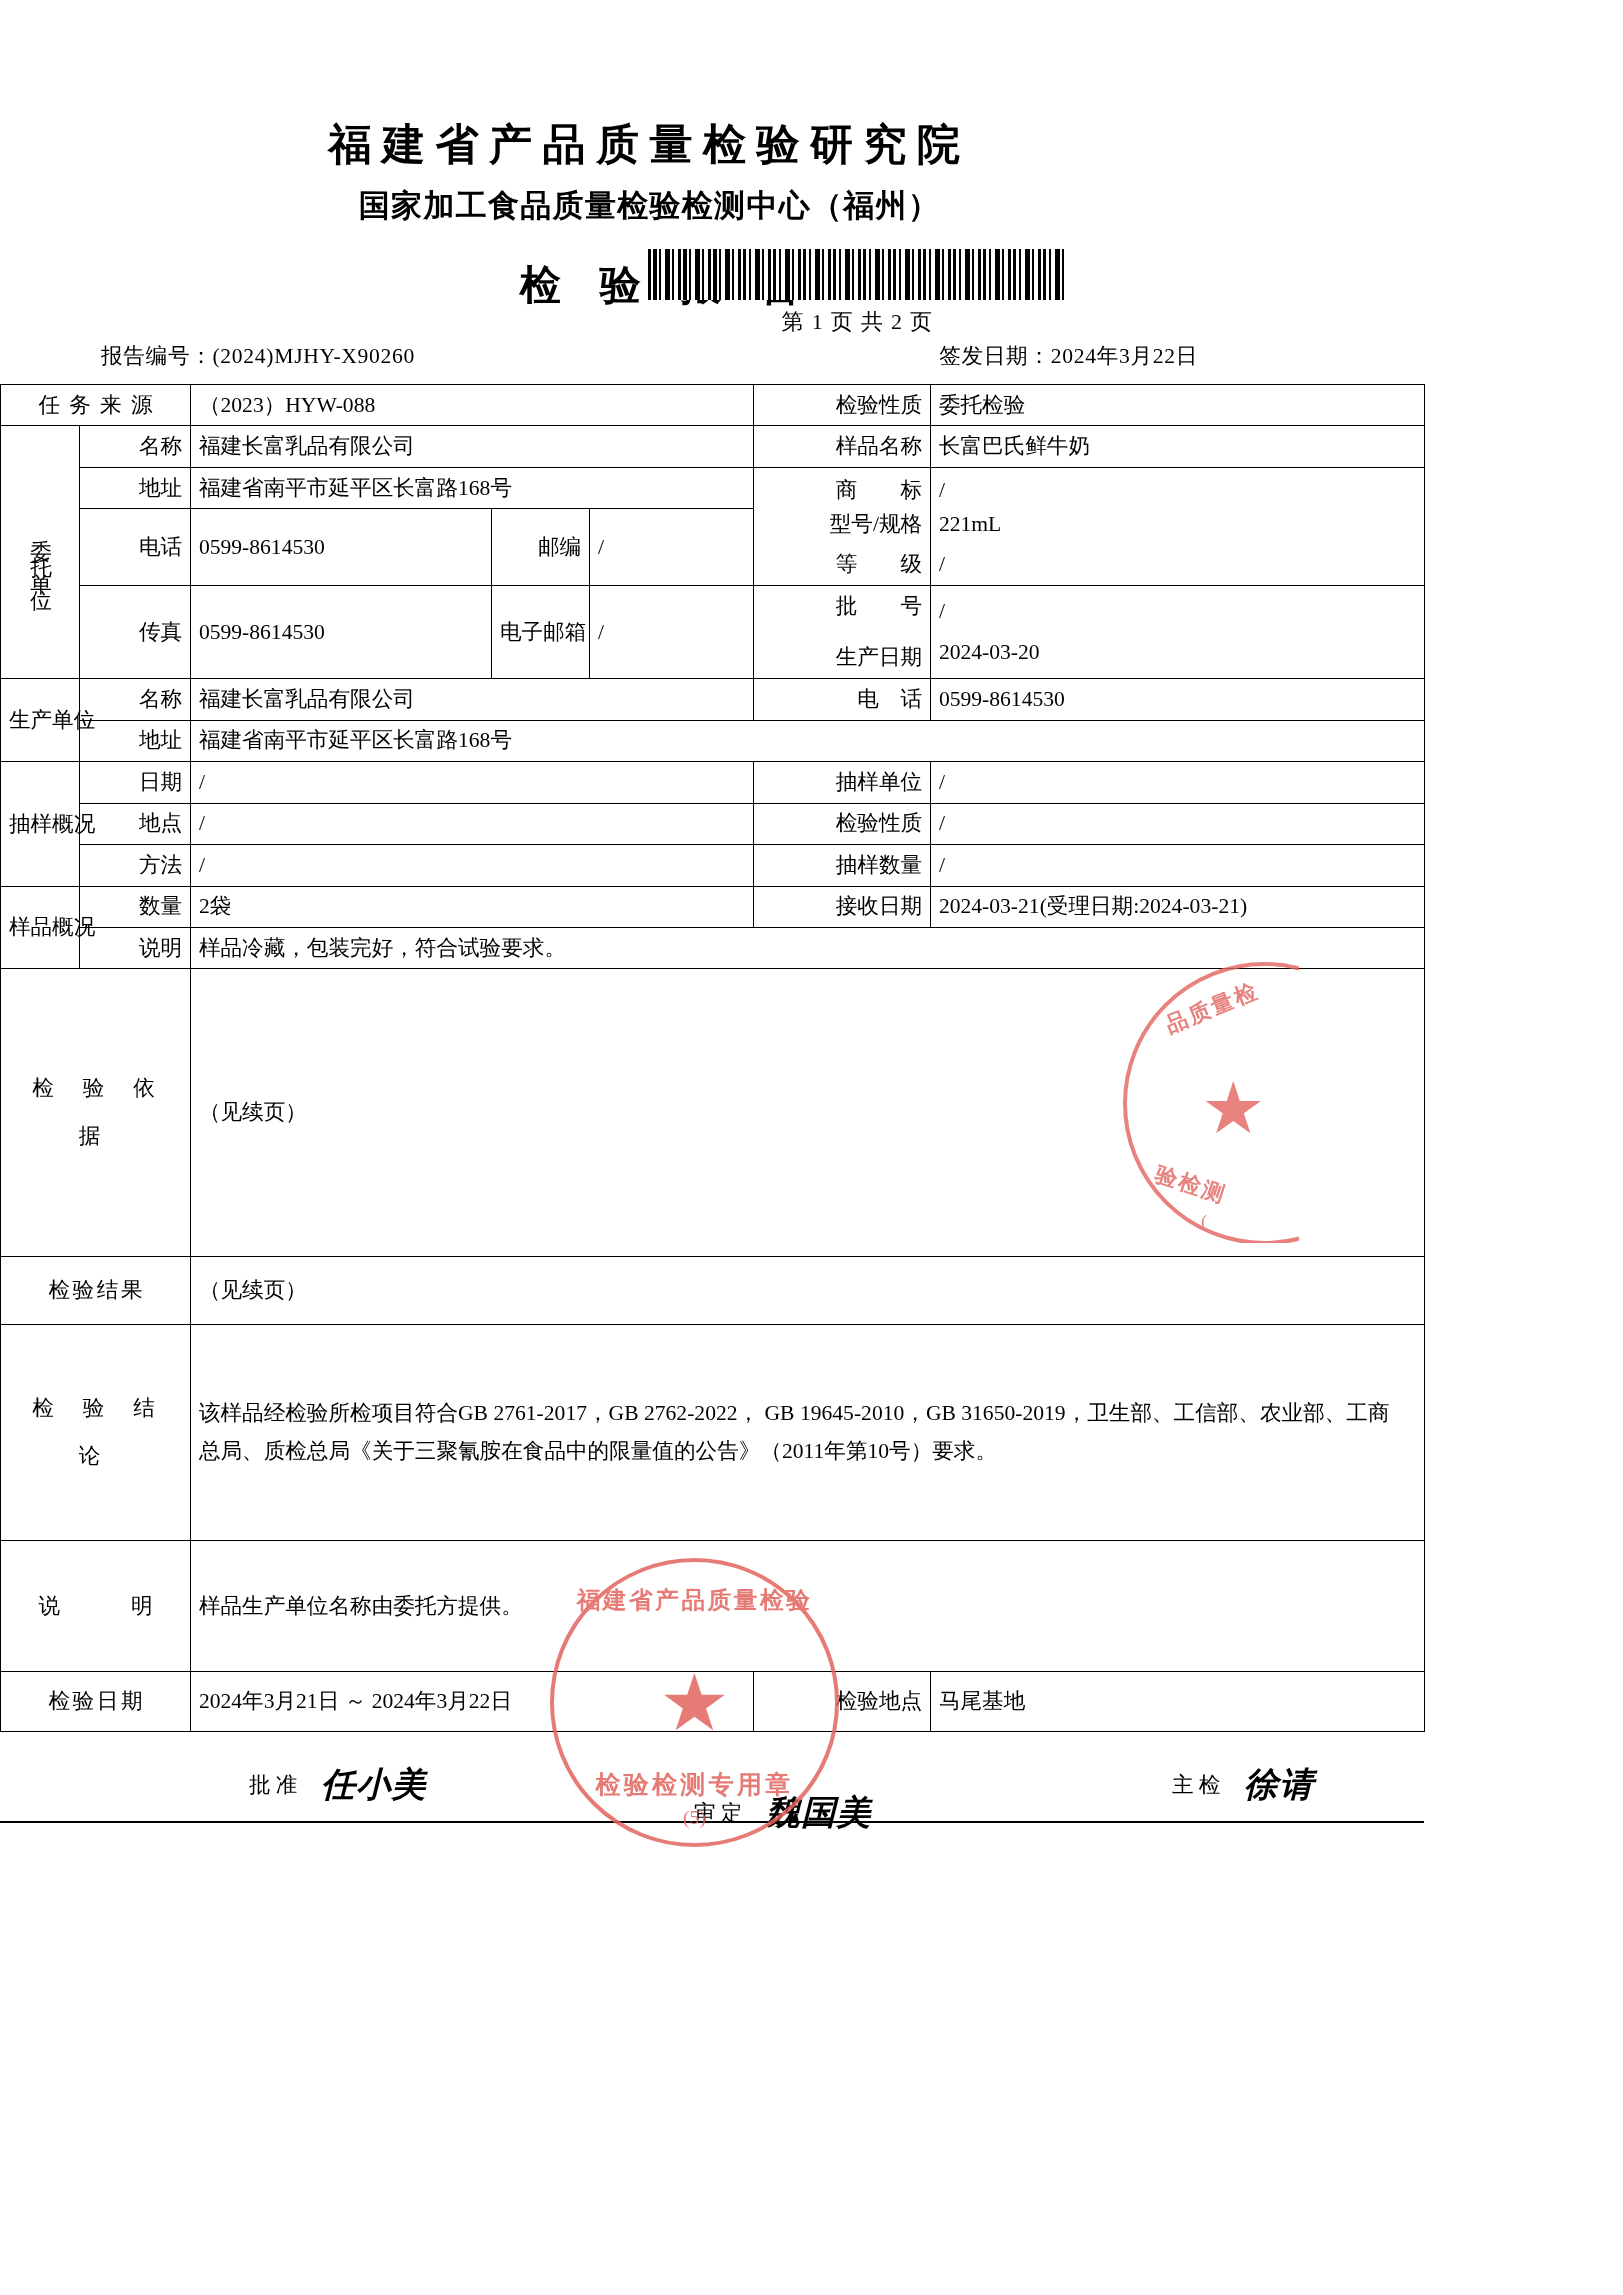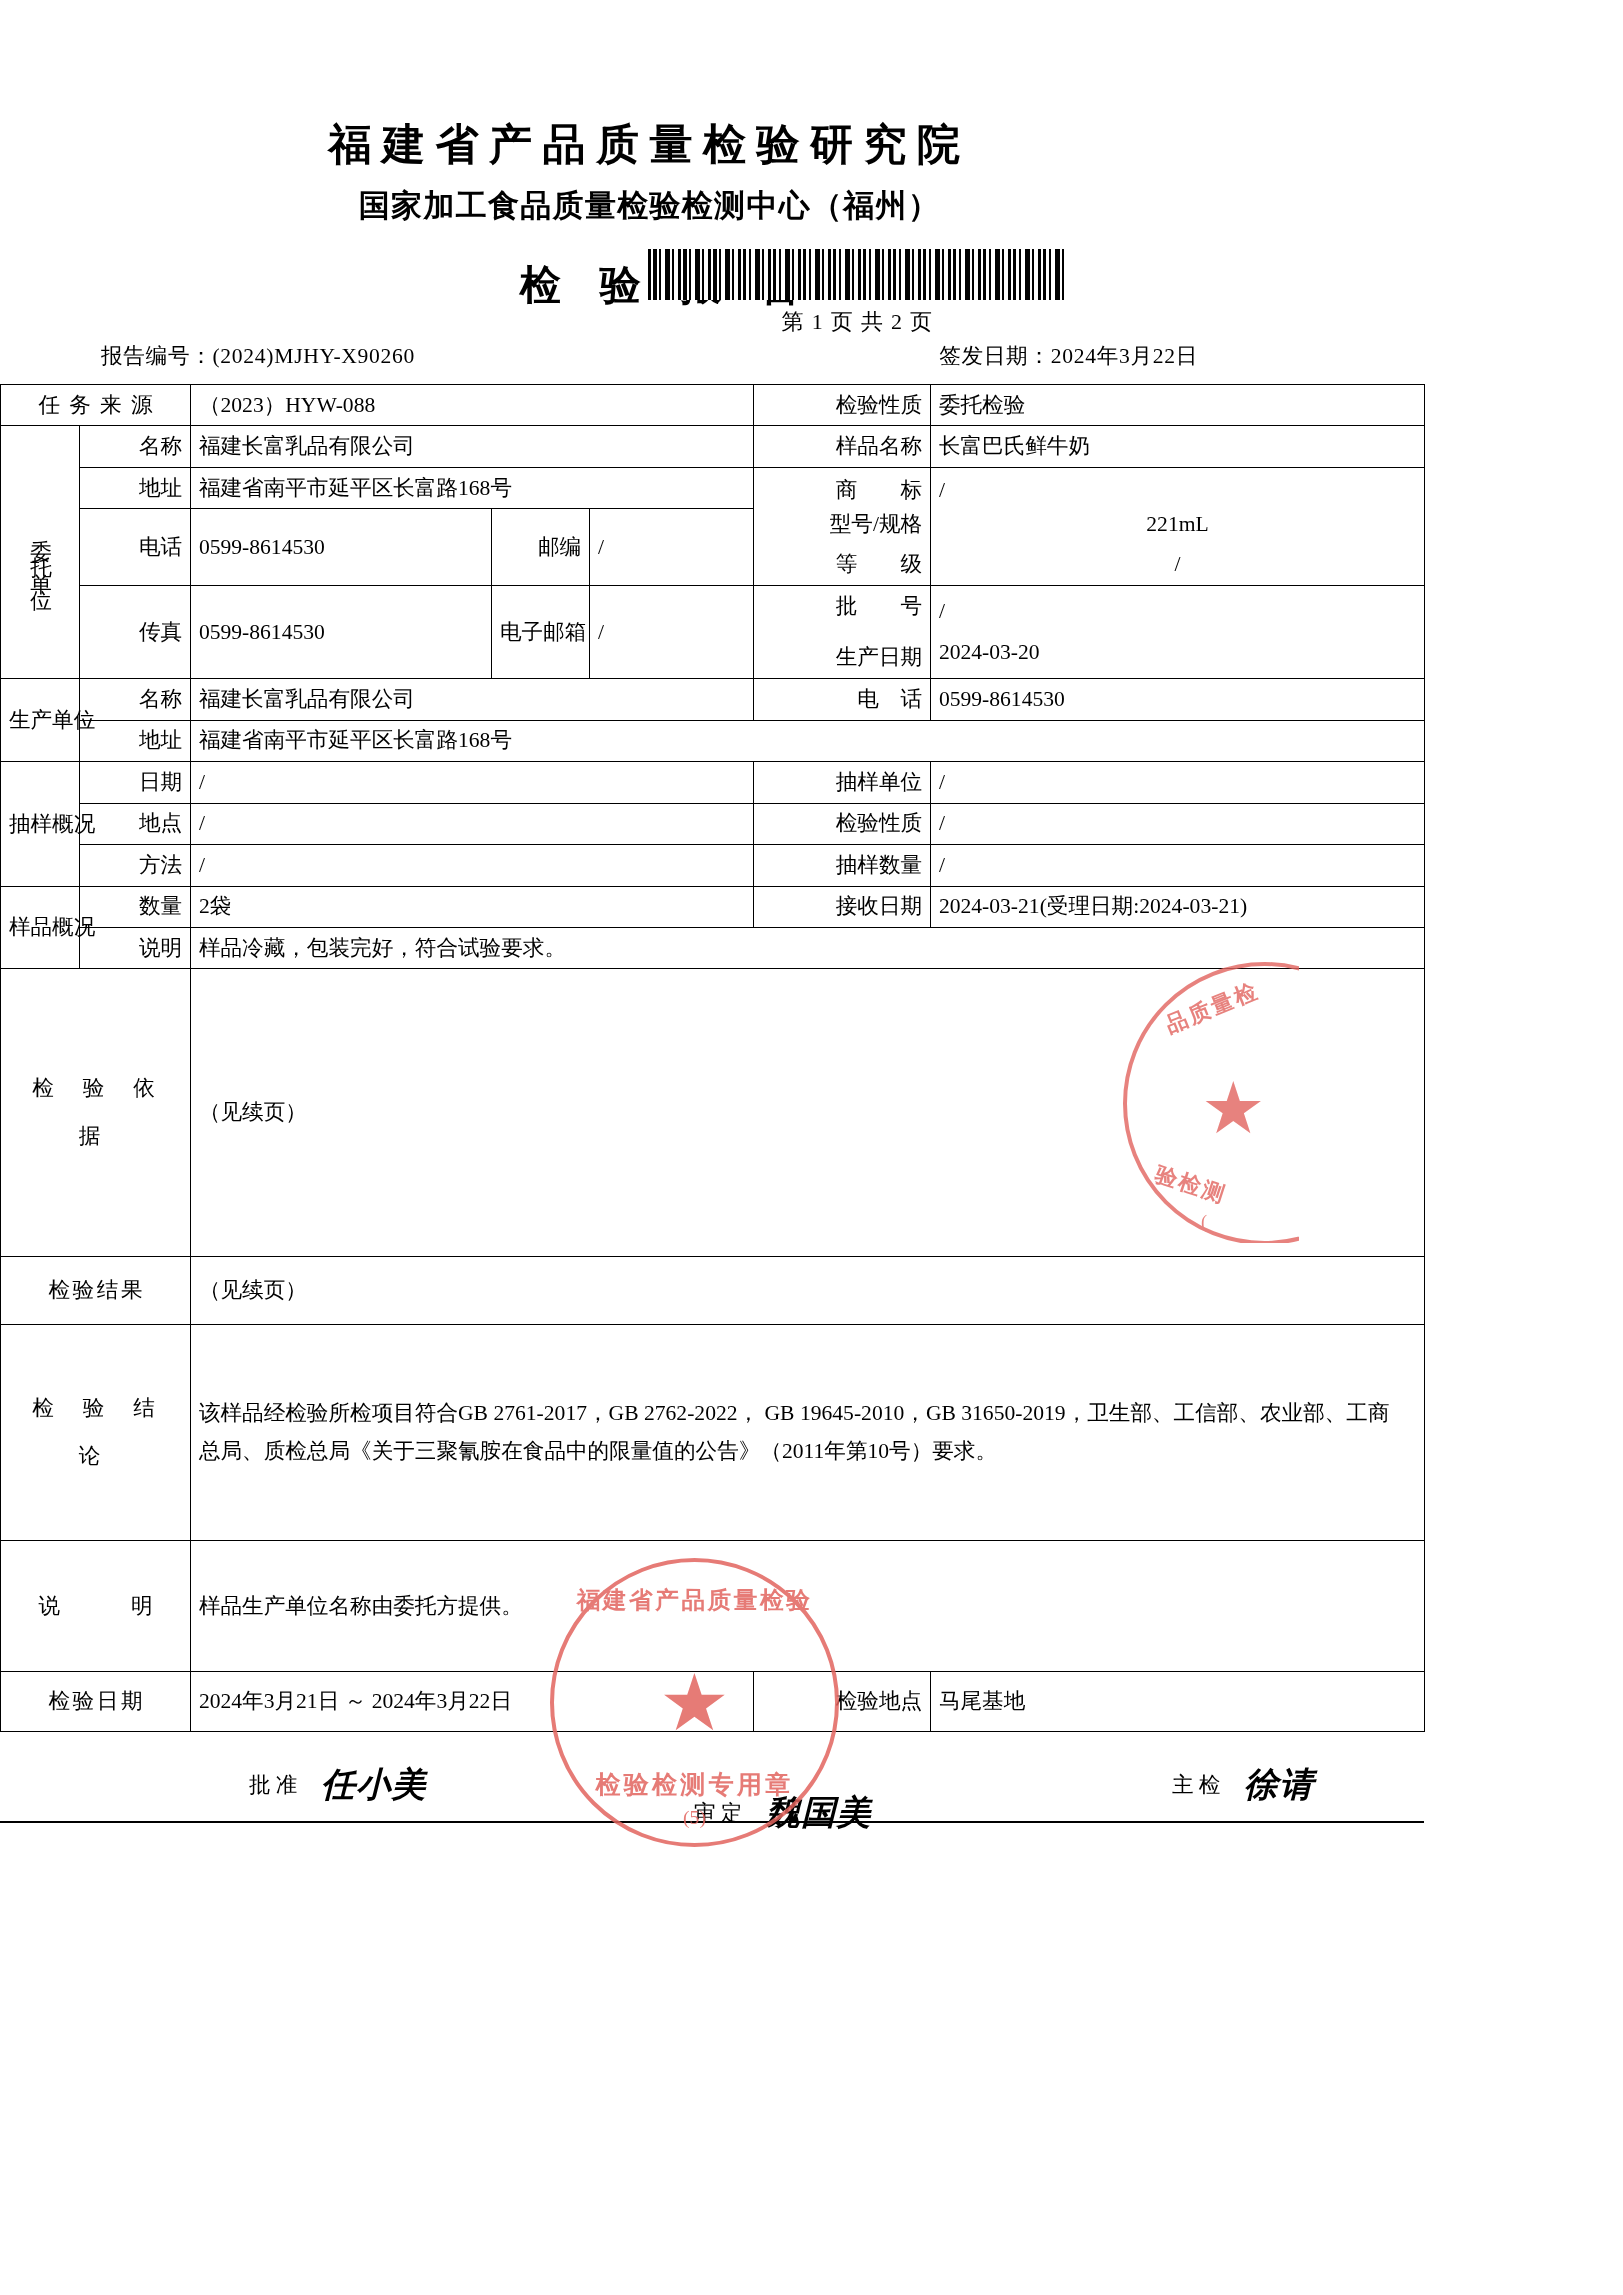--- a/index.html
+++ b/index.html
@@ -333,21 +333,21 @@
 
     <tr>
       <td class="lbl">电话</td>
       <td class="val">0599-8614530</td>
       <td class="lbl">邮编</td>
       <td class="val">/</td>
       <td class="lbl" style="border-top:none; padding-top:0;">
         <div>型号/规格</div>
         <div style="margin-top:9.2px;">等　　级</div>
       </td>
-      <td class="val" style="border-top:none; padding-top:0;text-align:center;">
+      <td class="val" style="border-top:none; padding-top:0;">
         <div>221mL</div>
         <div style="margin-top:9.2px;">/</div>
       </td>
     </tr>
 
     <tr>
       <td class="lbl">传真</td>
       <td class="val">0599-8614530</td>
       <td class="lbl" style="line-height:1.25;">电子邮箱</td>
       <td class="val">/</td>

